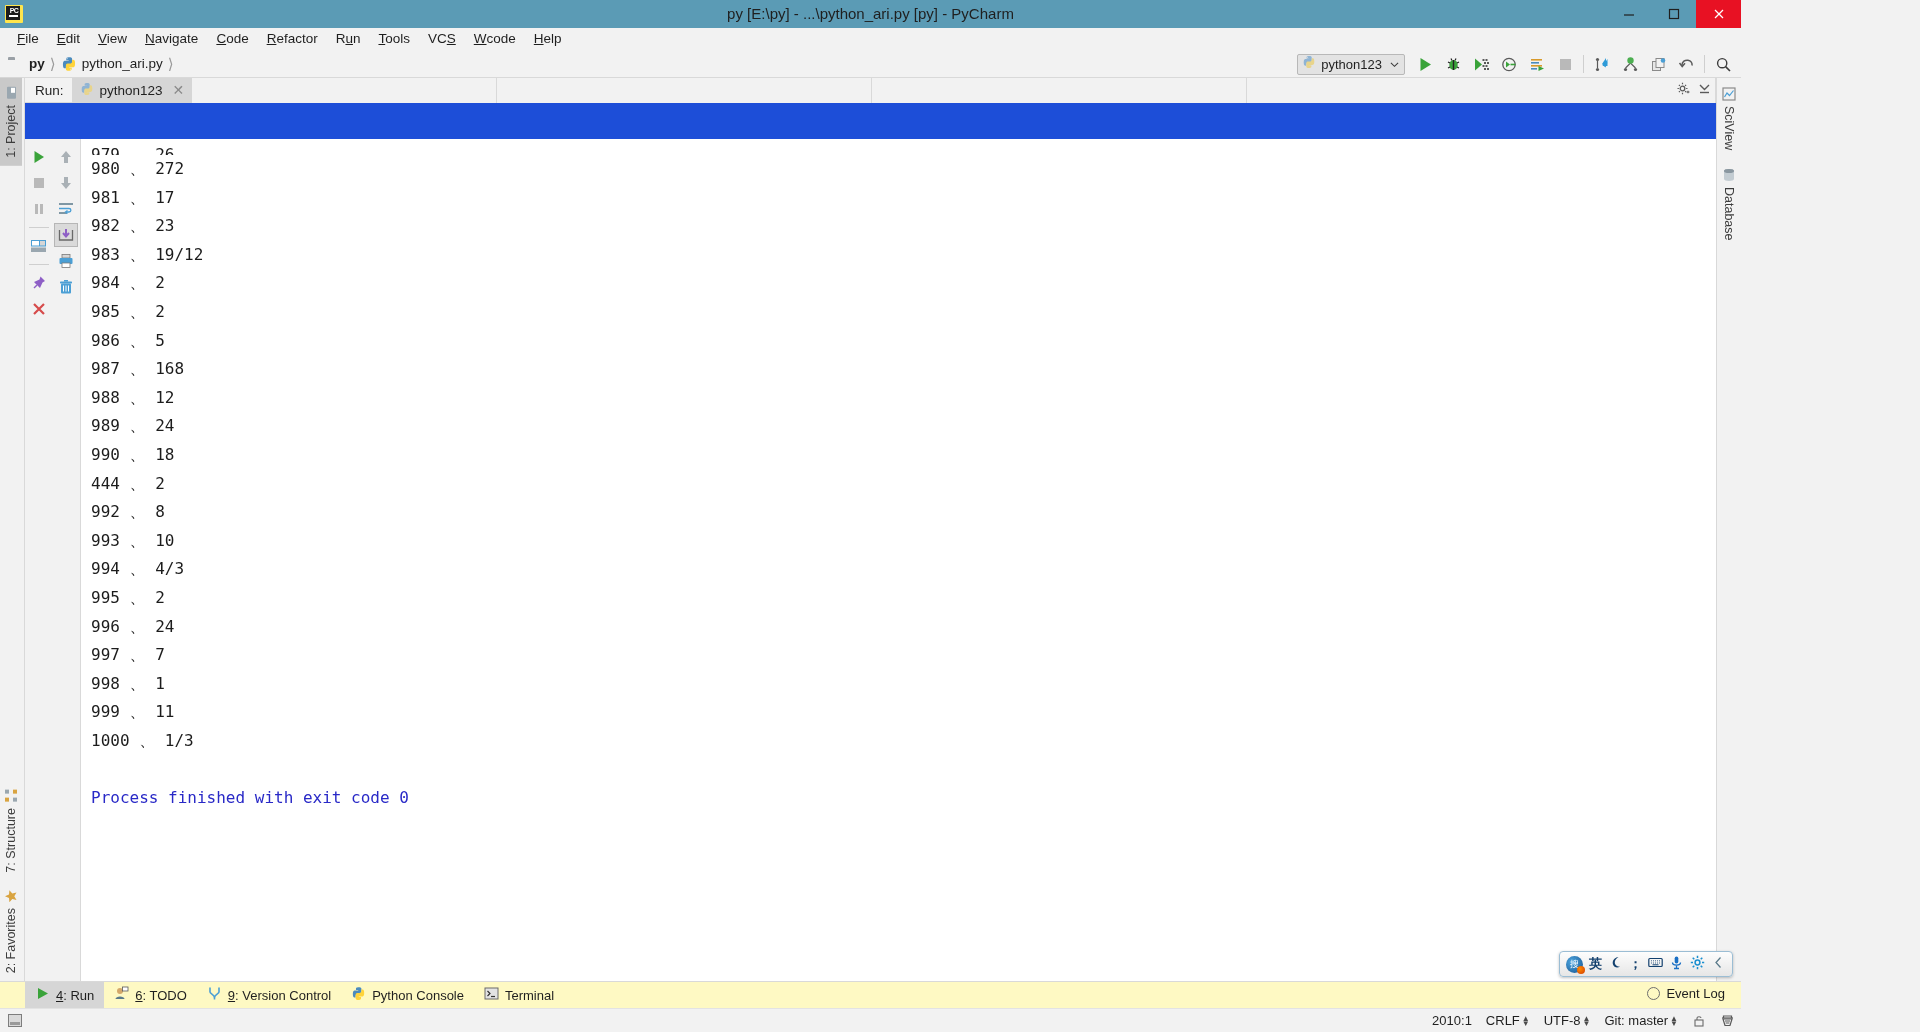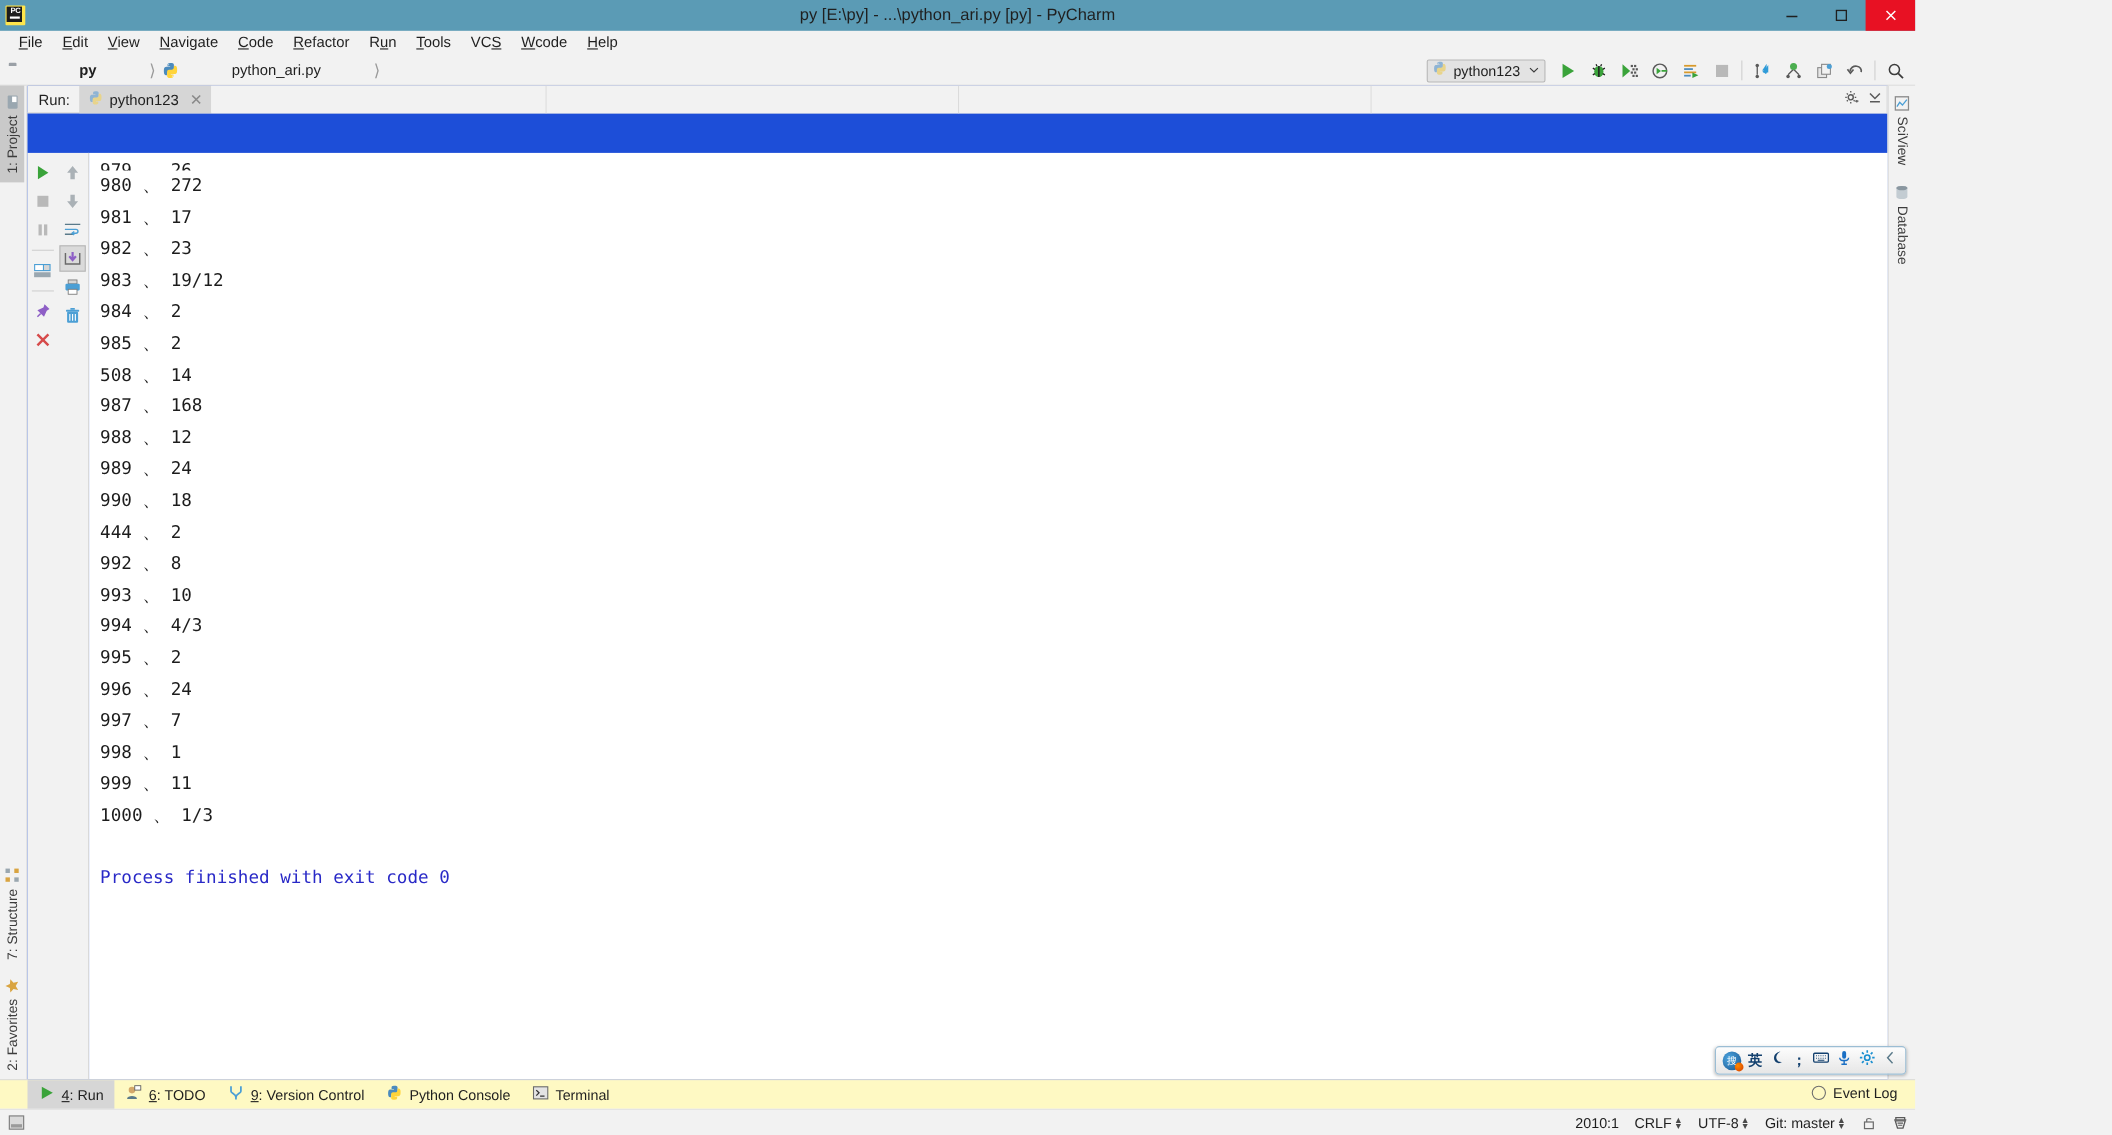--- a/index.html
+++ b/index.html
@@ -53,21 +53,21 @@
     font-size: 13.5px; color: #1f1f1f; padding: 2px 9px; line-height: 16px;
   }
   .menu-item u { text-decoration: underline; }
 
   
   .navbar {
     height: 28px; background: #f2f2f2; display: flex; align-items: center;
     border-bottom: 1px solid #d9d9d9; flex: 0 0 28px; position: relative;
   }
   .crumbs { display: flex; align-items: center; padding-left: 8px; }
-  .crumb { display: flex; align-items: center; font-size: 13.5px; color: #1f1f1f; gap: 43px; }
+  .crumb { display: flex; align-items: center; font-size: 13.5px; color: #1f1f1f; }
   .crumb .sep { color: #9a9a9a; margin: 0 5px; font-size: 15px; }
   .crumb-icon { width: 16px; height: 16px; margin-right: 5px; position: relative; }
   .folder-icon {
     background: #9aa0a6; border-radius: 2px; width: 15px; height: 11px; margin-top: 3px;
   }
   .folder-icon::before {
     content:""; position:absolute; left:0; top:1px; width:7px; height:3px; background:#9aa0a6; border-radius:1px 1px 0 0;
   }
   .py-icon { width: 16px; height: 16px; }
   .crumb-label.bold { font-weight: bold; }
@@ -551,21 +551,21 @@
         </div>
 
         <div class="console">
           <div class="cline cut">979 、 26</div>
           <div class="cline">980 、 272</div>
           <div class="cline">981 、 17</div>
           <div class="cline">982 、 23</div>
           <div class="cline">983 、 19/12</div>
           <div class="cline">984 、 2</div>
           <div class="cline">985 、 2</div>
-          <div class="cline">508 、 14</div>
+          <div class="cline">986 、 5</div>
           <div class="cline">987 、 168</div>
           <div class="cline">988 、 12</div>
           <div class="cline">989 、 24</div>
           <div class="cline">990 、 18</div>
           <div class="cline">444 、 2</div>
           <div class="cline">992 、 8</div>
           <div class="cline">993 、 10</div>
           <div class="cline">994 、 4/3</div>
           <div class="cline">995 、 2</div>
           <div class="cline">996 、 24</div>

